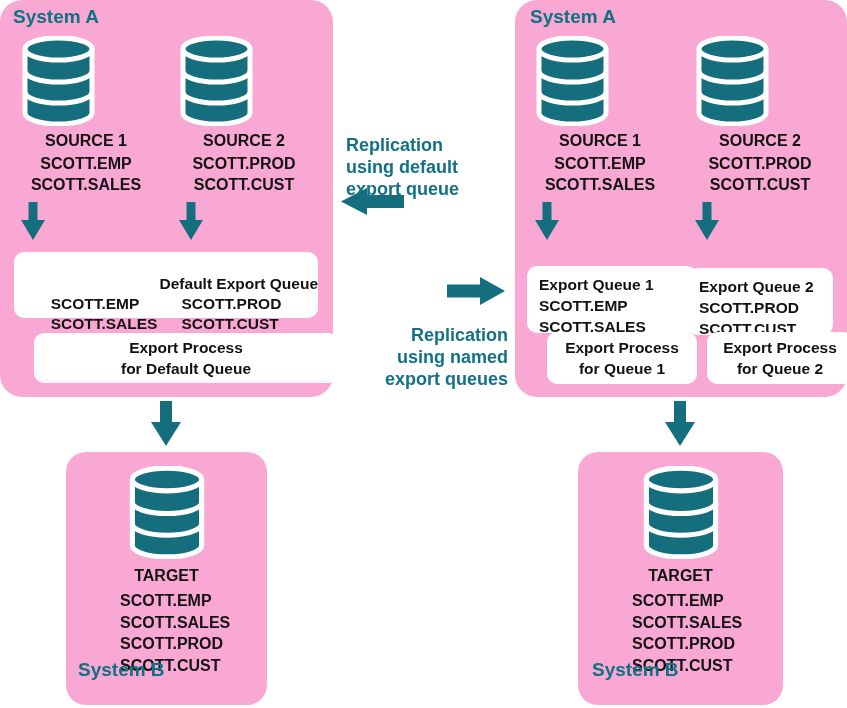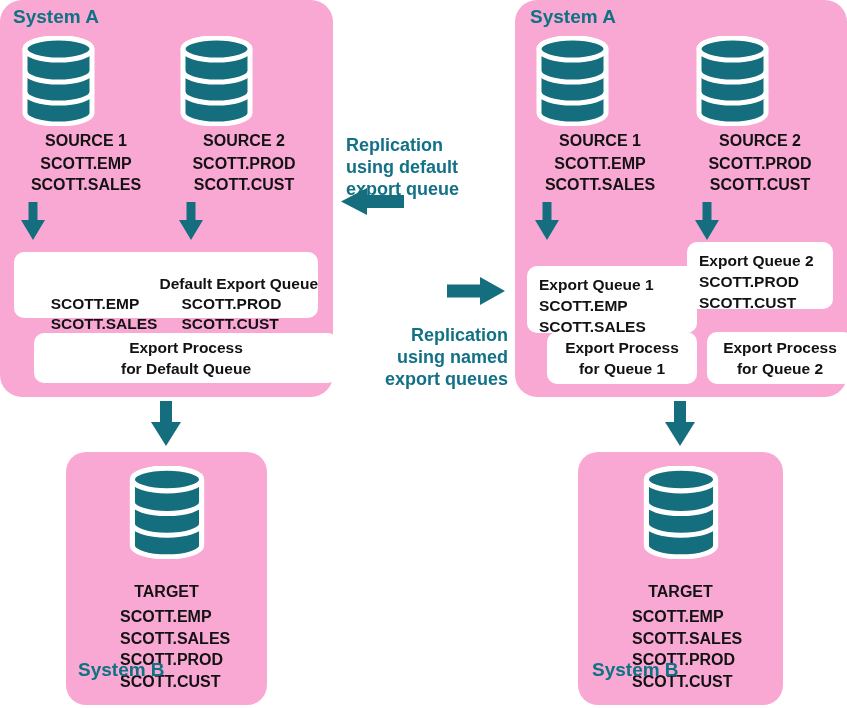--- a/index.html
+++ b/index.html
@@ -35,21 +35,21 @@
   .dq-col { text-align:left; line-height:20px; white-space:pre-line; }
   .queue-box { padding:8px 0 0 12px; line-height:21px; white-space:pre-line;
                text-align:left; }
   .caption {
     position:absolute; font-size:18px; font-weight:bold; color:#127186;
     line-height:22px; white-space:pre-line;margin-top:18px;
   }
   .abs { position:absolute; }
   .target-group { position:absolute; left:0; top:0; width:100%;
     display:flex; flex-direction:column; align-items:center; }
-  .target-label { margin-top:24px; font-size:16px; font-weight:bold; color:#121212; }
+  .target-label { margin-top:8px; font-size:16px; font-weight:bold; color:#121212; }
   .target-tables { align-self:flex-start; margin-left:54px; margin-top:5px;
     font-size:16px; font-weight:bold; color:#121212; line-height:21.5px;
     white-space:pre-line; }
   .sysb-label { position:absolute; left:12px; bottom:24px; font-size:19px;
     font-weight:bold; color:#0e7282; }
 </style>
 </head>
 <body>
 
 <div class="canvas">
@@ -167,21 +167,21 @@
       <div class="tables">SCOTT.PROD
 SCOTT.CUST</div>
       <svg class="arrow-down-sm" width="24" height="38" viewBox="0 0 24 38">
         <path d="M7.5,0 h9 v18 h7.5 L12,38 L0,18 h7.5 z" fill="#146e7e"></path>
       </svg>
     </div>
 
     <div class="white-box queue-box" style="left:12px;top:250px;width:170px;height:67px;margin-top:16px;">Export Queue 1
 SCOTT.EMP
 SCOTT.SALES</div>
-    <div class="white-box queue-box" style="left:172px;top:242px;width:146px;height:67px;">Export Queue 2
+    <div class="white-box queue-box" style="left:172px;top:268px;width:146px;height:67px;">Export Queue 2
 SCOTT.PROD
 SCOTT.CUST</div>
 
     <div class="white-box box-center" style="left:12px;top:332px;width:150px;height:52px;">Export Process
 for Queue 1</div>
     <div class="white-box box-center" style="left:172px;top:332px;width:146px;height:52px;">Export Process
 for Queue 2</div>
   </div>
 
   <svg class="abs" style="left:665px;top:401px;" width="30" height="45" viewBox="0 0 30 45">

